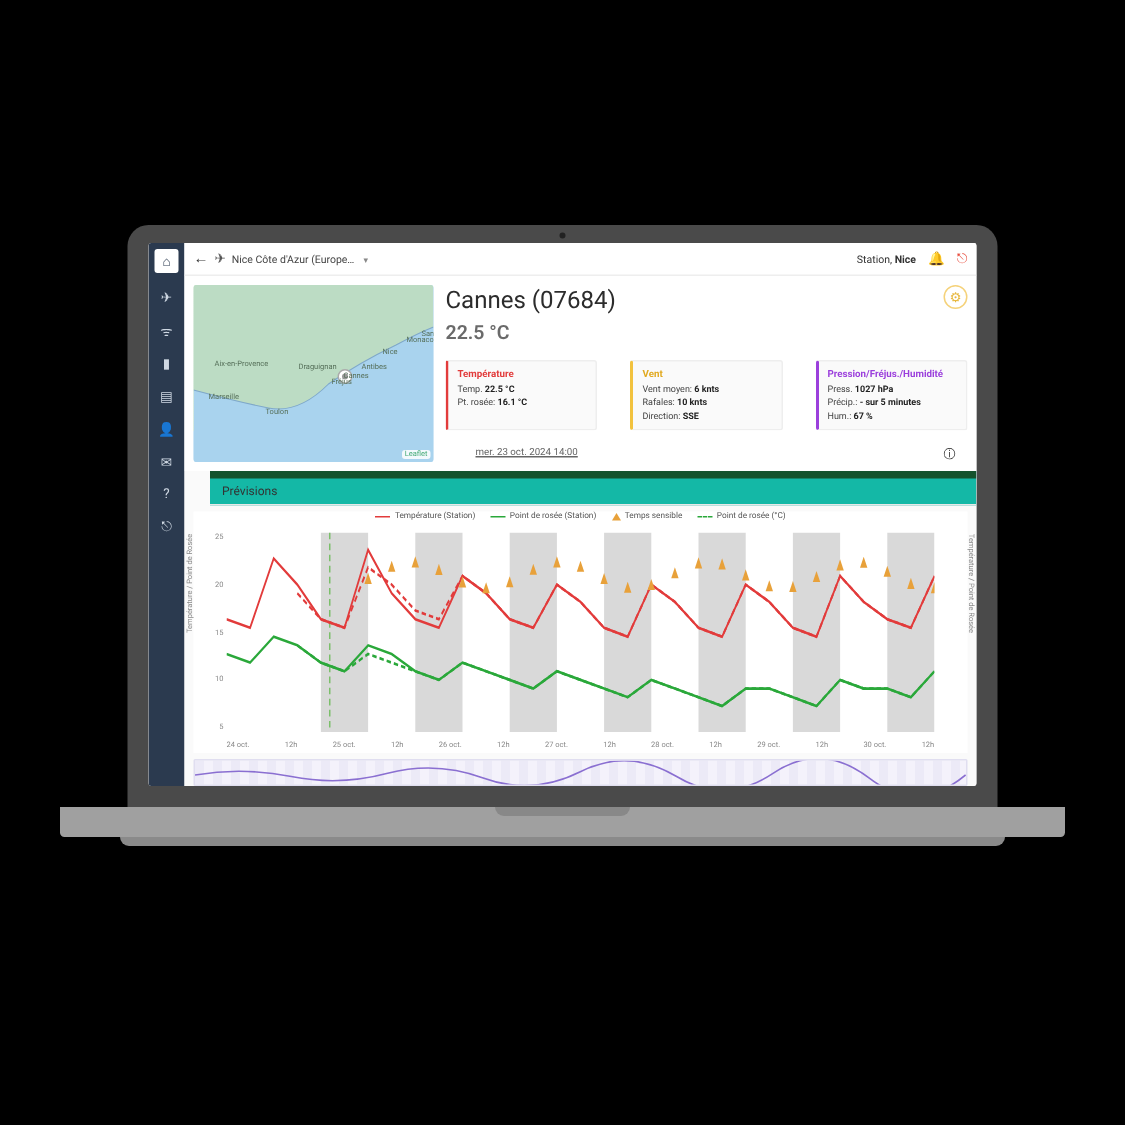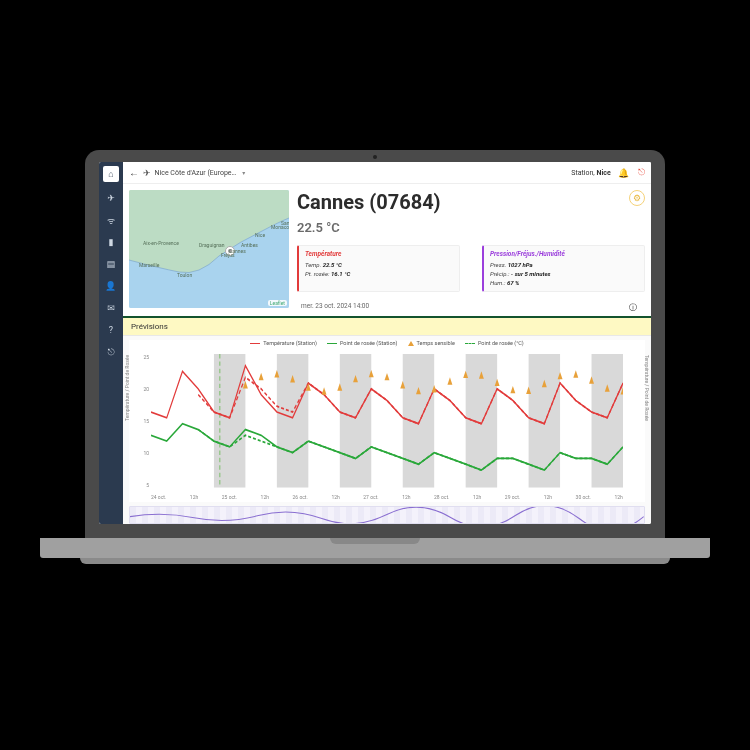--- a/index.html
+++ b/index.html
@@ -32,39 +32,39 @@
 
   .hero { display: flex; gap: 8px; padding: 6px; background: #fff; }
   .map { width: 160px; height: 118px; background: linear-gradient(135deg,#bcdcc4 0 35%,#a9d3ee 35% 100%); border-radius: 2px; position: relative; overflow: hidden; font-size: 5px; color: #56705a; }
   .map .place { position: absolute; white-space: nowrap; }
   .map .marker { position: absolute; top: 56px; left: 96px; width: 10px; height: 10px; background: #fff; border: 1px solid #aaa; border-radius: 50%; }
   .map .marker::after { content: ""; position: absolute; top: 2px; left: 2px; width: 4px; height: 4px; background: #999; border-radius: 50%; }
   .map .coast1 { position:absolute; top:0; left:0; width:100%; height:100%; }
   .map .attrib { position: absolute; right: 2px; bottom: 2px; background: rgba(255,255,255,.85); color: #4a7; font-size: 5px; padding: 0 2px; border-radius: 2px; }
 
   .hero-right { flex: 1; display: flex; flex-direction: column; gap: 6px; position: relative; }
-  .hero-title { font-size: 20px; font-weight: 700; color: #2c2c2c; }
+  .hero-title { font-size: 16px; font-weight: 400; color: #2c2c2c; }
   .hero-temp { font-size: 13px; font-weight: 600; color: #6a6a6a; }
   .gear { position: absolute; right: 0; top: 0; width: 16px; height: 16px; border: 1px solid #f5d27a; border-radius: 50%; display: flex; align-items: center; justify-content: center; color: #e8b83e; font-size: 9px; cursor: pointer; }
 
-  .cards { display: flex; gap: 22px; margin-top: 4px; font-style: italic; }
+  .cards { display: flex; gap: 22px; margin-top: 4px; }
   .card { flex: 1; background: #fafafa; border: 1px solid #eee; border-left-width: 2px; border-radius: 2px; padding: 4px 6px; font-size: 6px; color: #444; line-height: 1.45; }
   .card.c-t { border-left-color: #e23b3b; }
   .card.c-w { border-left-color: #f2c23e; }
   .card.c-p { border-left-color: #9b3fdc; }
   .card .chd { font-weight: 700; font-size: 6.5px; margin-bottom: 2px; }
   .card.c-t .chd { color: #e23b3b; }
   .card.c-w .chd { color: #e1a91f; }
   .card.c-p .chd { color: #9b3fdc; }
   .card b { font-weight: 700; color: #222; }
 
-  .ts-row { font-size: 6.5px; color: #666; margin: 4px 0 0 4px; position: relative; }
+  .ts-row { font-size: 6.5px; color: #666; margin: 4px 0 0 20px; position: relative; text-decoration: underline; }
   .ts-row .inf { position: absolute; right: 8px; top: 0; font-size: 8px; color: #222; cursor: pointer; }
 
-  .sect { background: #fef9c3; padding: 4px 8px; font-size: 8px; color: #333; border-top: 2px solid #14532d; border-bottom: 1px solid #e8e8e8; }
+  .sect { background: #14b8a6; padding: 4px 8px; font-size: 8px; color: #333; border-top: 5px solid #14532d; border-bottom: 1px solid #e8e8e8; margin-left: 17px; }
 
   .chart { flex: 1; position: relative; background: #fff; margin: 4px 6px 0 6px; min-height: 120px; }
   .chart .ylab-l, .chart .ylab-r { position: absolute; top: 50%; font-size: 5px; color: #888; white-space: nowrap; }
   .chart .ylab-l { left: -2px; transform: rotate(-90deg) translateY(-50%); transform-origin: left top; }
   .chart .ylab-r { right: -2px; transform: rotate(90deg) translateY(-50%); transform-origin: right top; }
   .chart .plot { position: absolute; left: 22px; right: 22px; top: 14px; bottom: 14px; }
   .chart .legend { position: absolute; top: 0; left: 0; right: 0; display: flex; justify-content: center; gap: 10px; font-size: 5.5px; color: #555; }
   .chart .legend .li { display: flex; align-items: center; gap: 3px; }
   .chart .legend .sw { width: 10px; height: 0; border-top-width: 1.5px; border-top-style: solid; }
   .chart .legend .tri { width: 0; height: 0; border-left: 3px solid transparent; border-right: 3px solid transparent; border-bottom: 5px solid #e8a13a; }
@@ -133,20 +133,28 @@
           <div class="hero-right">
             <span class="gear">⚙</span>
             <div class="hero-title">Cannes (07684)</div>
             <div class="hero-temp">22.5 °C</div>
             <div class="cards">
               <div class="card c-t">
                 <div class="chd">Température</div>
                 <div id="card-t-rows">
                     <div>Temp. <b>22.5 °C</b></div>
                     <div>Pt. rosée: <b>16.1 °C</b></div>
+                  </div>
+              </div>
+              <div class="card c-w">
+                <div class="chd">Vent</div>
+                <div id="card-w-rows">
+                    <div>Vent moyen: <b>6 knts</b></div>
+                    <div>Rafales: <b>10 knts</b></div>
+                    <div>Direction: <b>SSE</b></div>
                   </div>
               </div>
               <div class="card c-p">
                 <div class="chd">Pression/Fréjus./Humidité</div>
                 <div id="card-p-rows">
                     <div>Press. <b>1027 hPa</b></div>
                     <div>Précip.: <b>- sur 5 minutes</b></div>
                     <div>Hum.: <b>67 %</b></div>
                   </div>
               </div>

